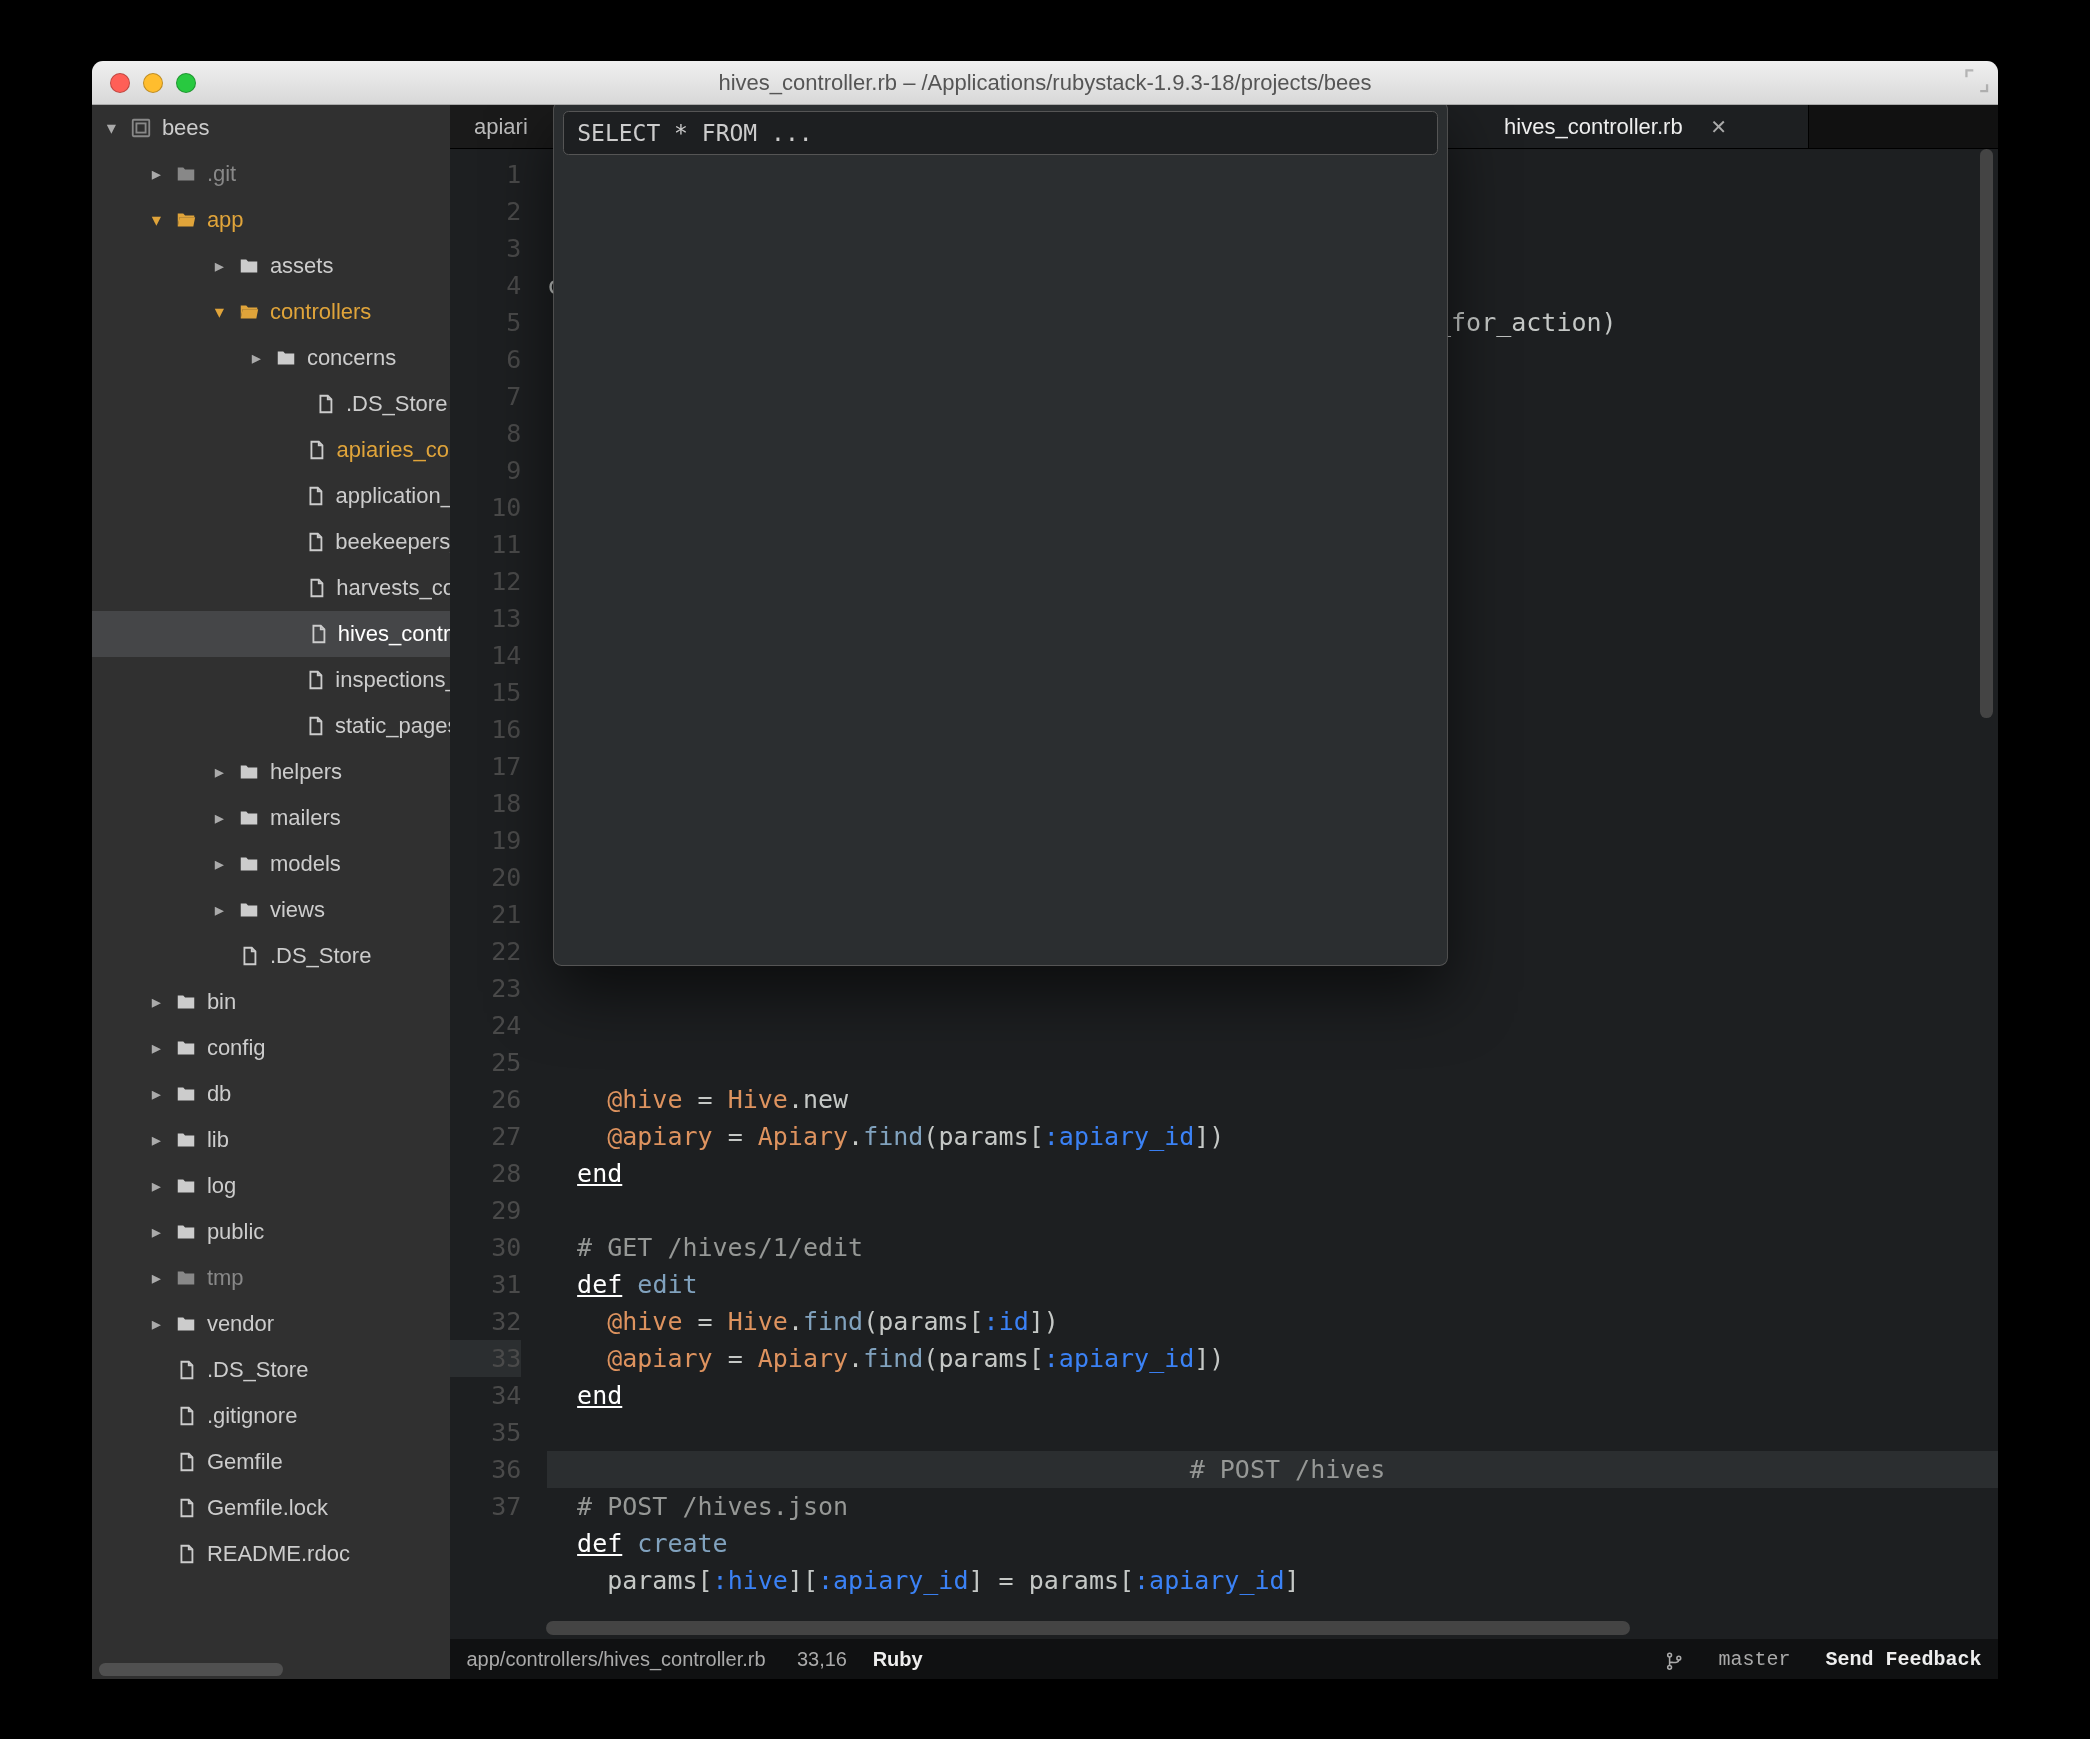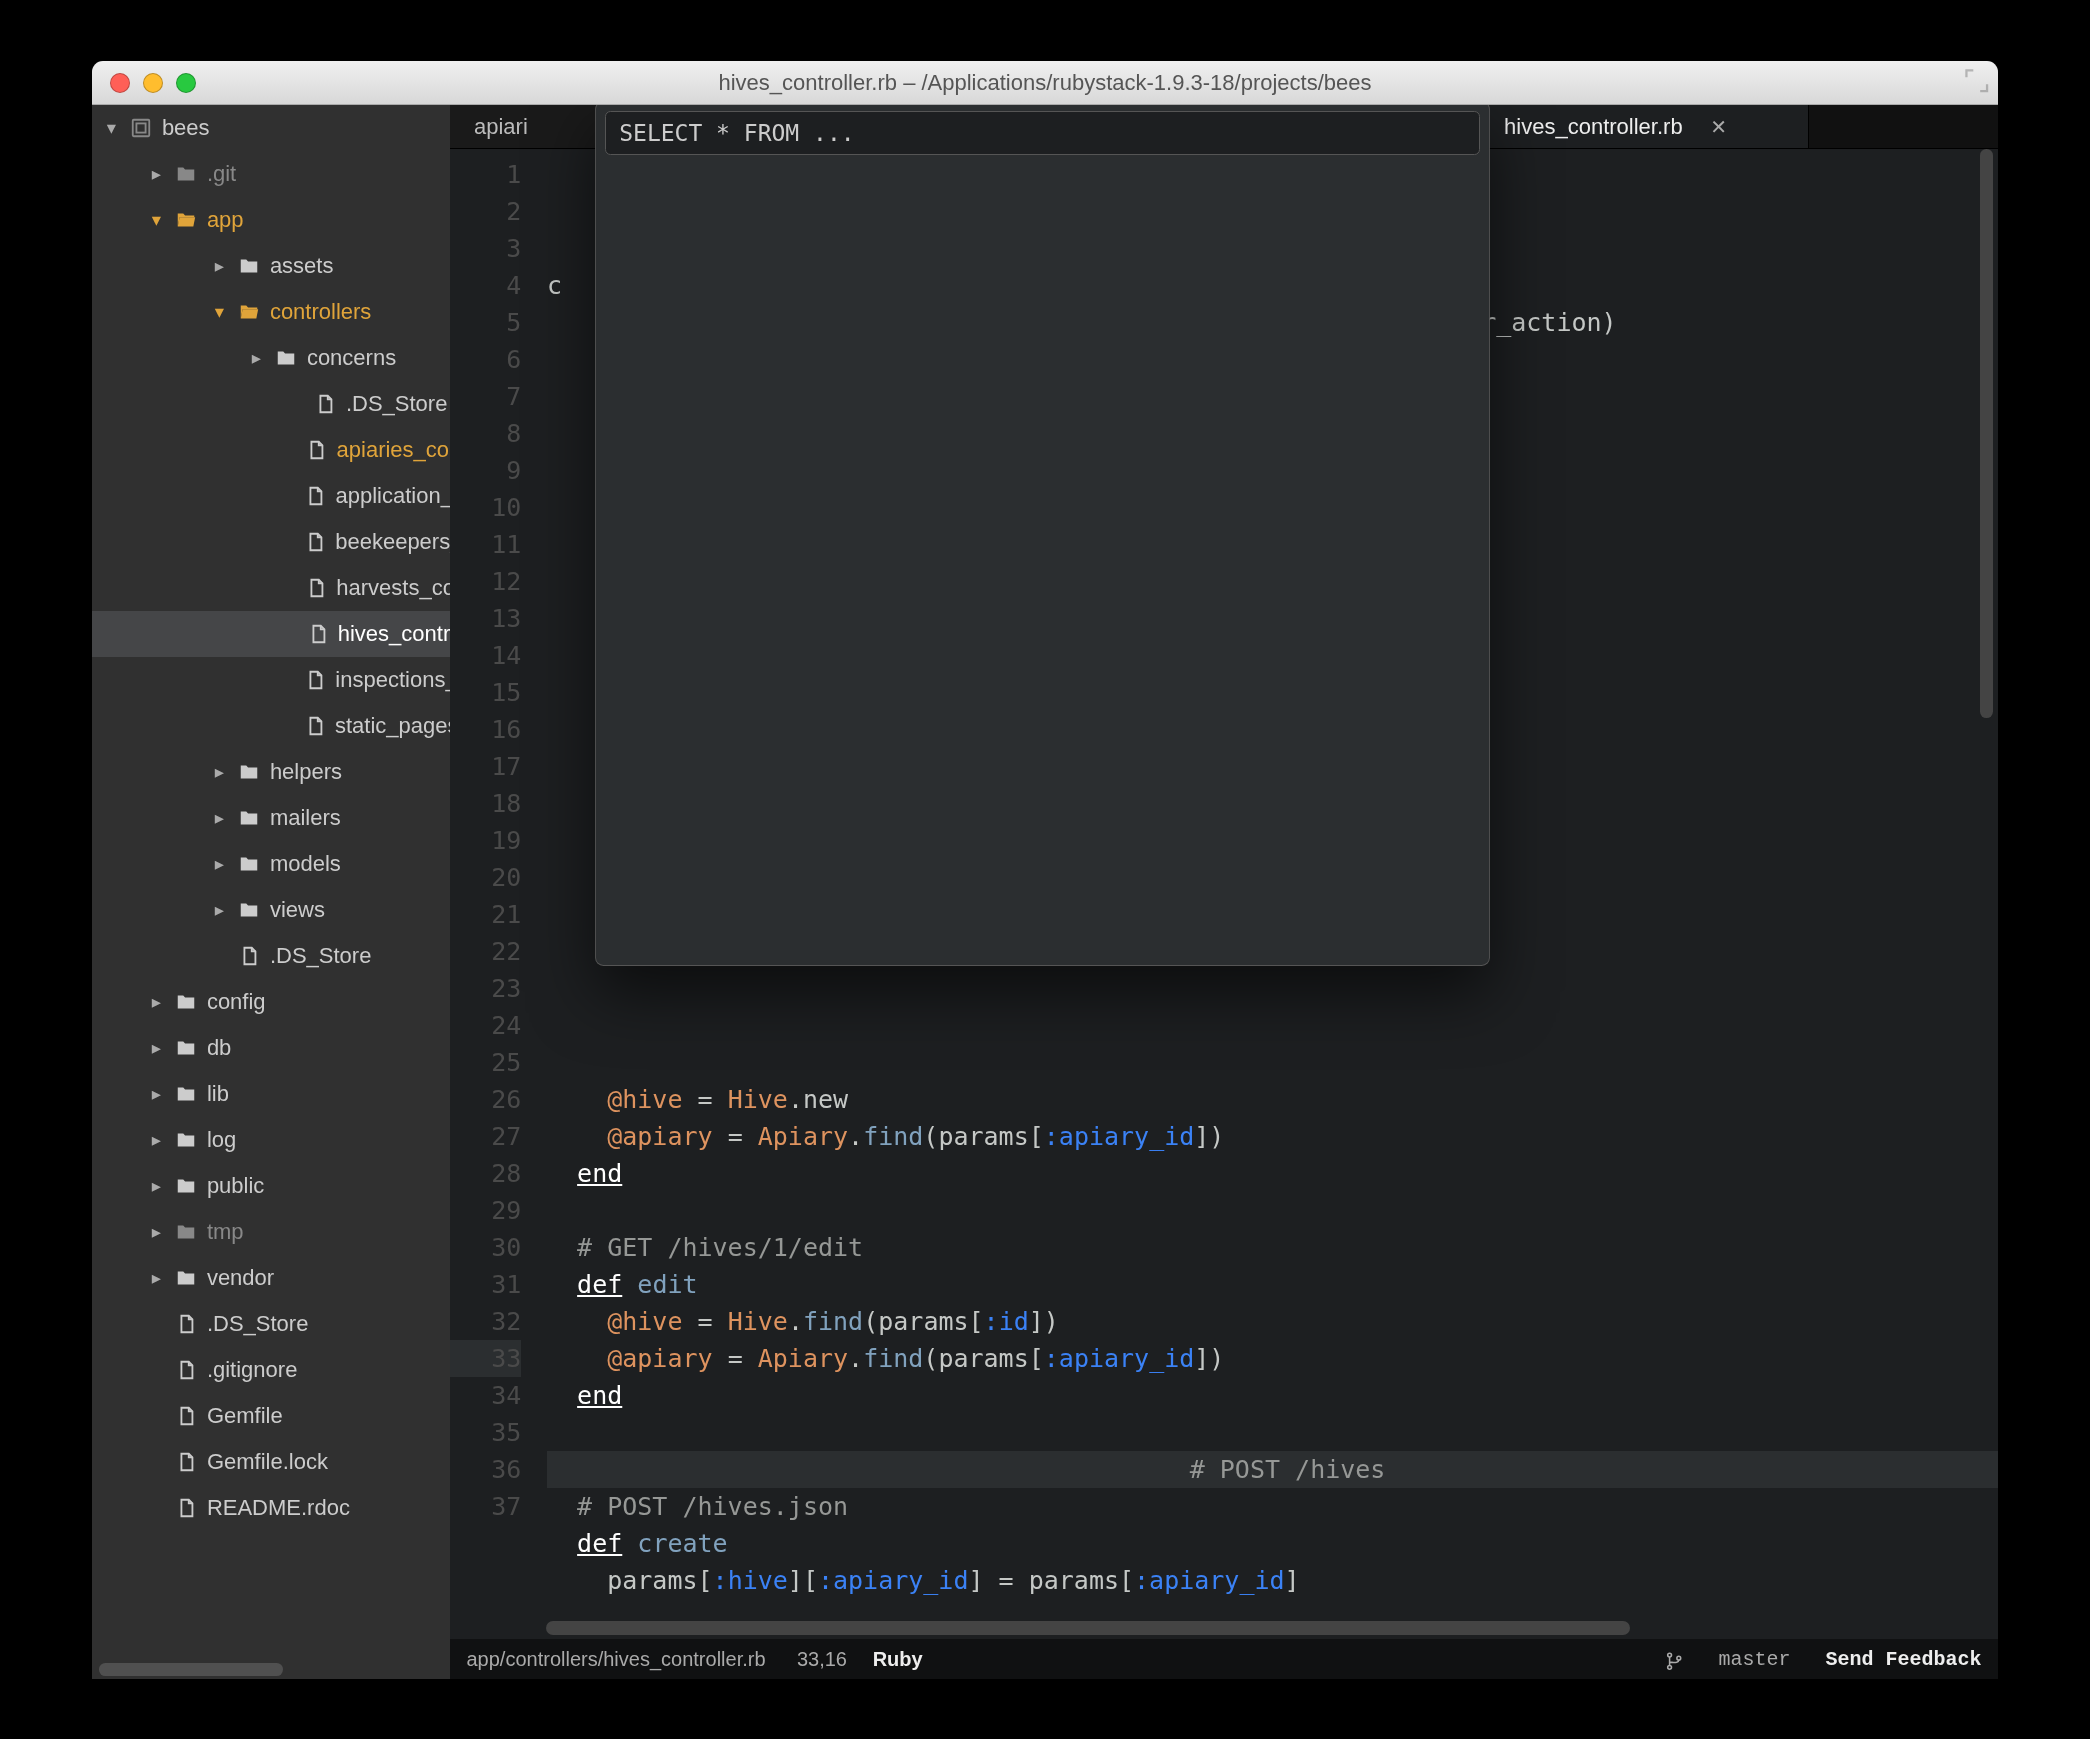--- a/index.html
+++ b/index.html
@@ -71,21 +71,20 @@
   .const{color:#de935f;} .op{color:#c5c8c6;}
   .h-scroll{ height:22px; background:#1d1f21; position:relative;}
   .h-scroll .thumb{position:absolute; left:96px; top:3.7px; height:14.7px; width:1084px; border-radius:7.3px; background:#444;}
   .v-scroll{position:absolute; right:1.8px; top:44px; bottom:29px; width:18.4px;}
   .v-scroll .thumb{position:absolute;left:1.8px;top:0;height:569px;width:13px;border-radius:6.4px;background:#444;}
   
   .popup {
     position:absolute; left:104px; top:-2.8px; width:893px; height:863px;
     background:#2b2e30; border-radius:7.3px; box-shadow:0 0 0 0.9px #555, 0 27.5px 64px rgba(0,0,0,.6);
     z-index:50;
-    margin-left:42px;
   }
   .popup-input{
     display:block; width:calc(100% - 18.4px); margin:9.2px; height:44px;
     background:#1d1f21; color:#ccc; border:0.9px solid #555; border-radius:5.5px;
     padding:0 13px; font-family:Menlo,monospace; font-size:23px; outline:none;
   }
   
   .status { height:40px; background:#101112; display:flex; align-items:center; color:#aaa; font-size:20px; padding:0 16.5px; justify-content:space-between;}
   .status .left{display:flex;align-items:center;gap:9.2px;}
   .status .right{display:flex;align-items:flex-end;gap:35px;font-family:Liberation Mono, monospace;}
@@ -294,20 +293,29 @@
           </div>
           <div class="row indent-3">
             <span class="noc"></span>
             <span class="file-ic">
               <svg viewBox="0 0 24 24" fill="none" stroke="currentColor" stroke-width="2">
                 <path d="M7 3h8l4 4v14H7z"></path>
                 <path d="M15 3v4h4"></path>
               </svg>
             </span>
             <span class="label">.DS_Store</span>
+          </div>
+          <div class="row indent-2">
+            <span class="caret right"></span>
+            <span class="folder-ic">
+              <svg viewBox="0 0 24 24" fill="currentColor">
+                <path d="M3 5h6l2 2h10v12H3z"></path>
+              </svg>
+            </span>
+            <span class="label">bin</span>
           </div>
           <div class="row indent-2">
             <span class="caret right"></span>
             <span class="folder-ic">
               <svg viewBox="0 0 24 24" fill="currentColor">
                 <path d="M3 5h6l2 2h10v12H3z"></path>
               </svg>
             </span>
             <span class="label">config</span>
           </div>

